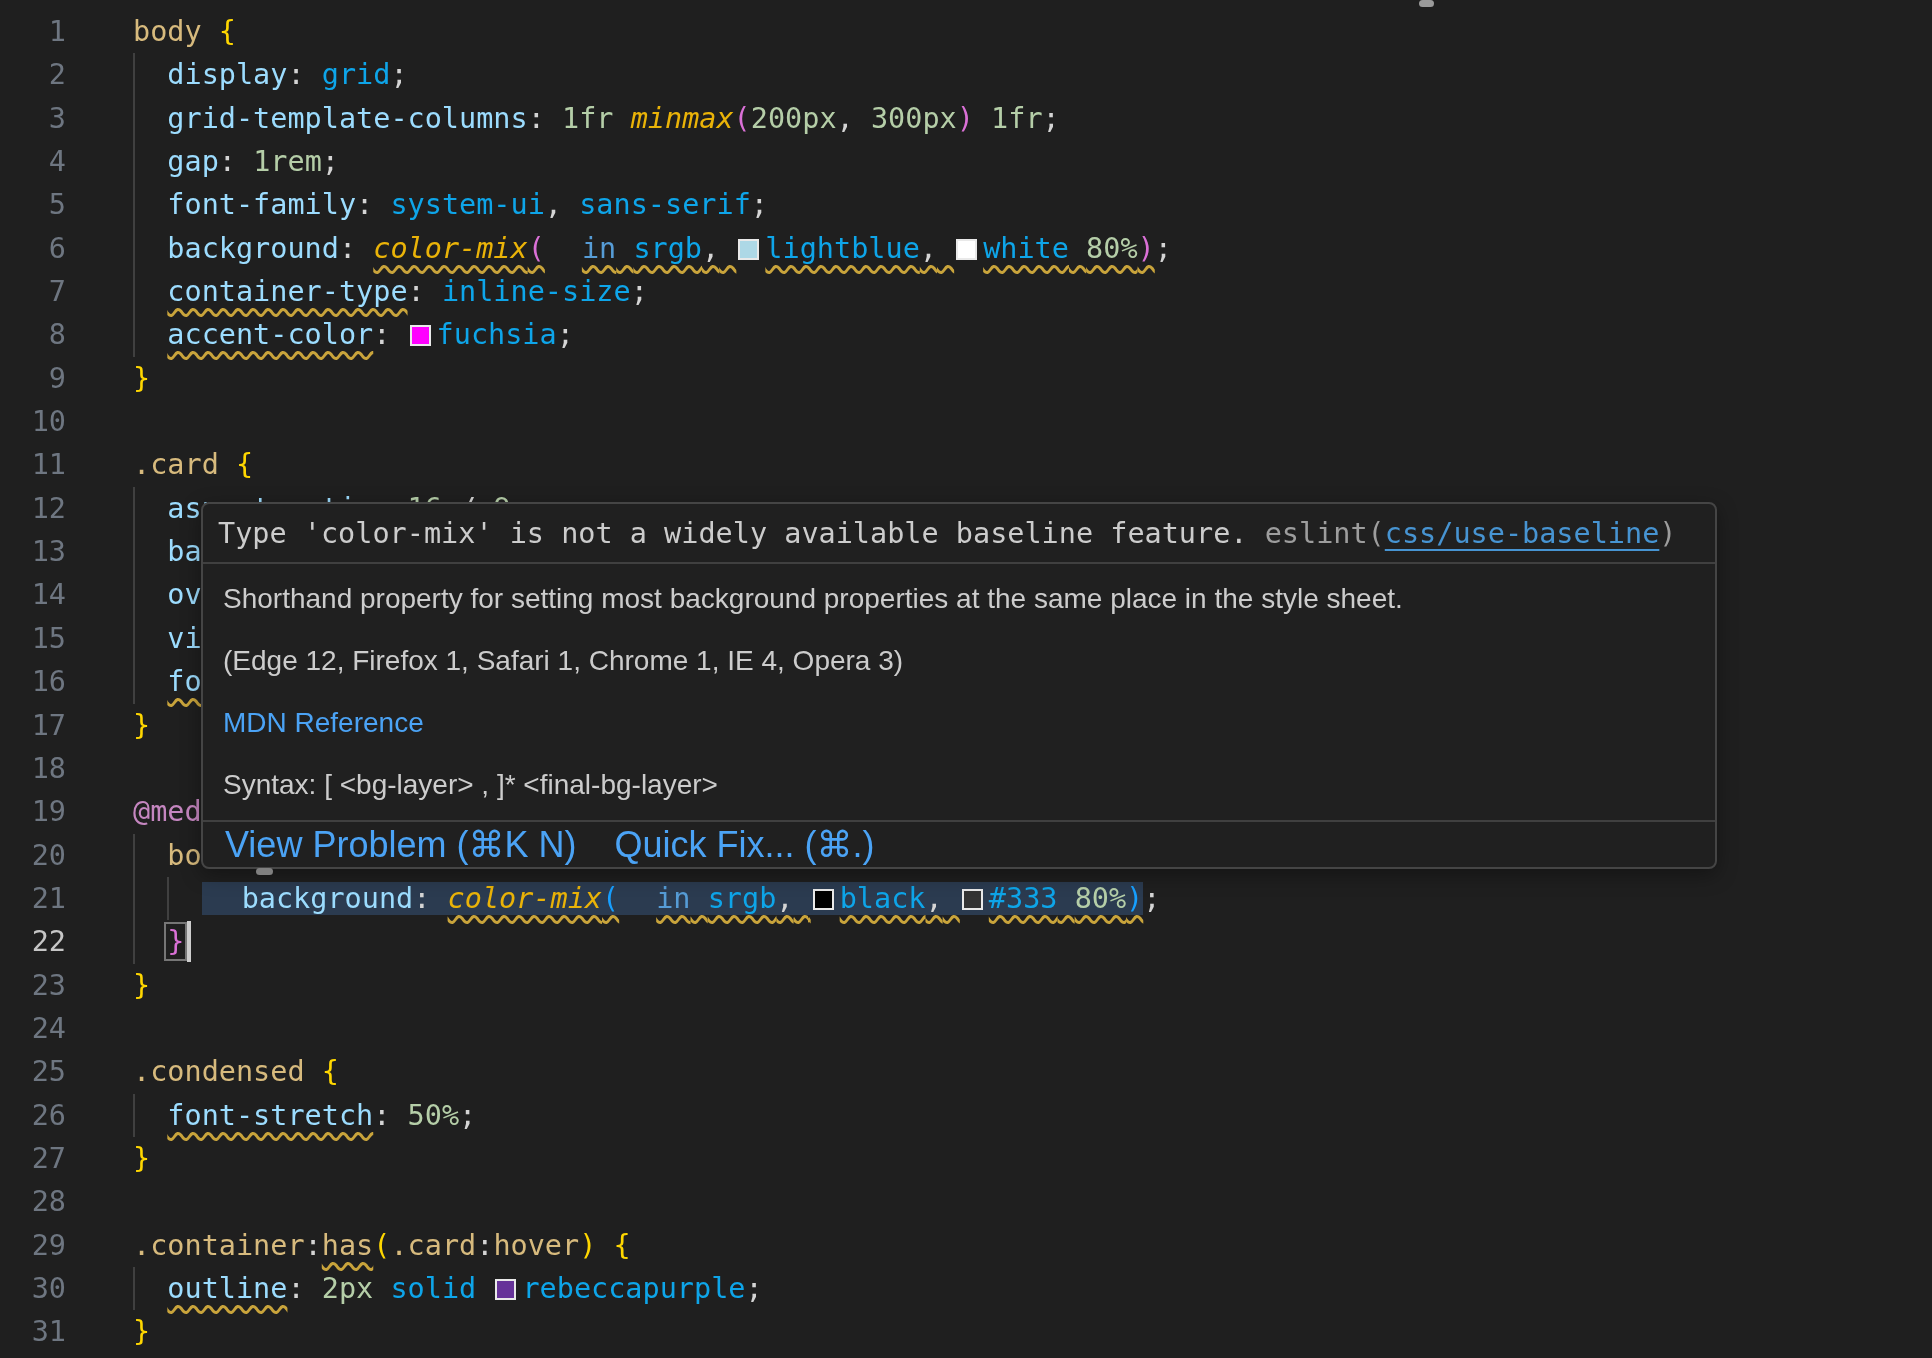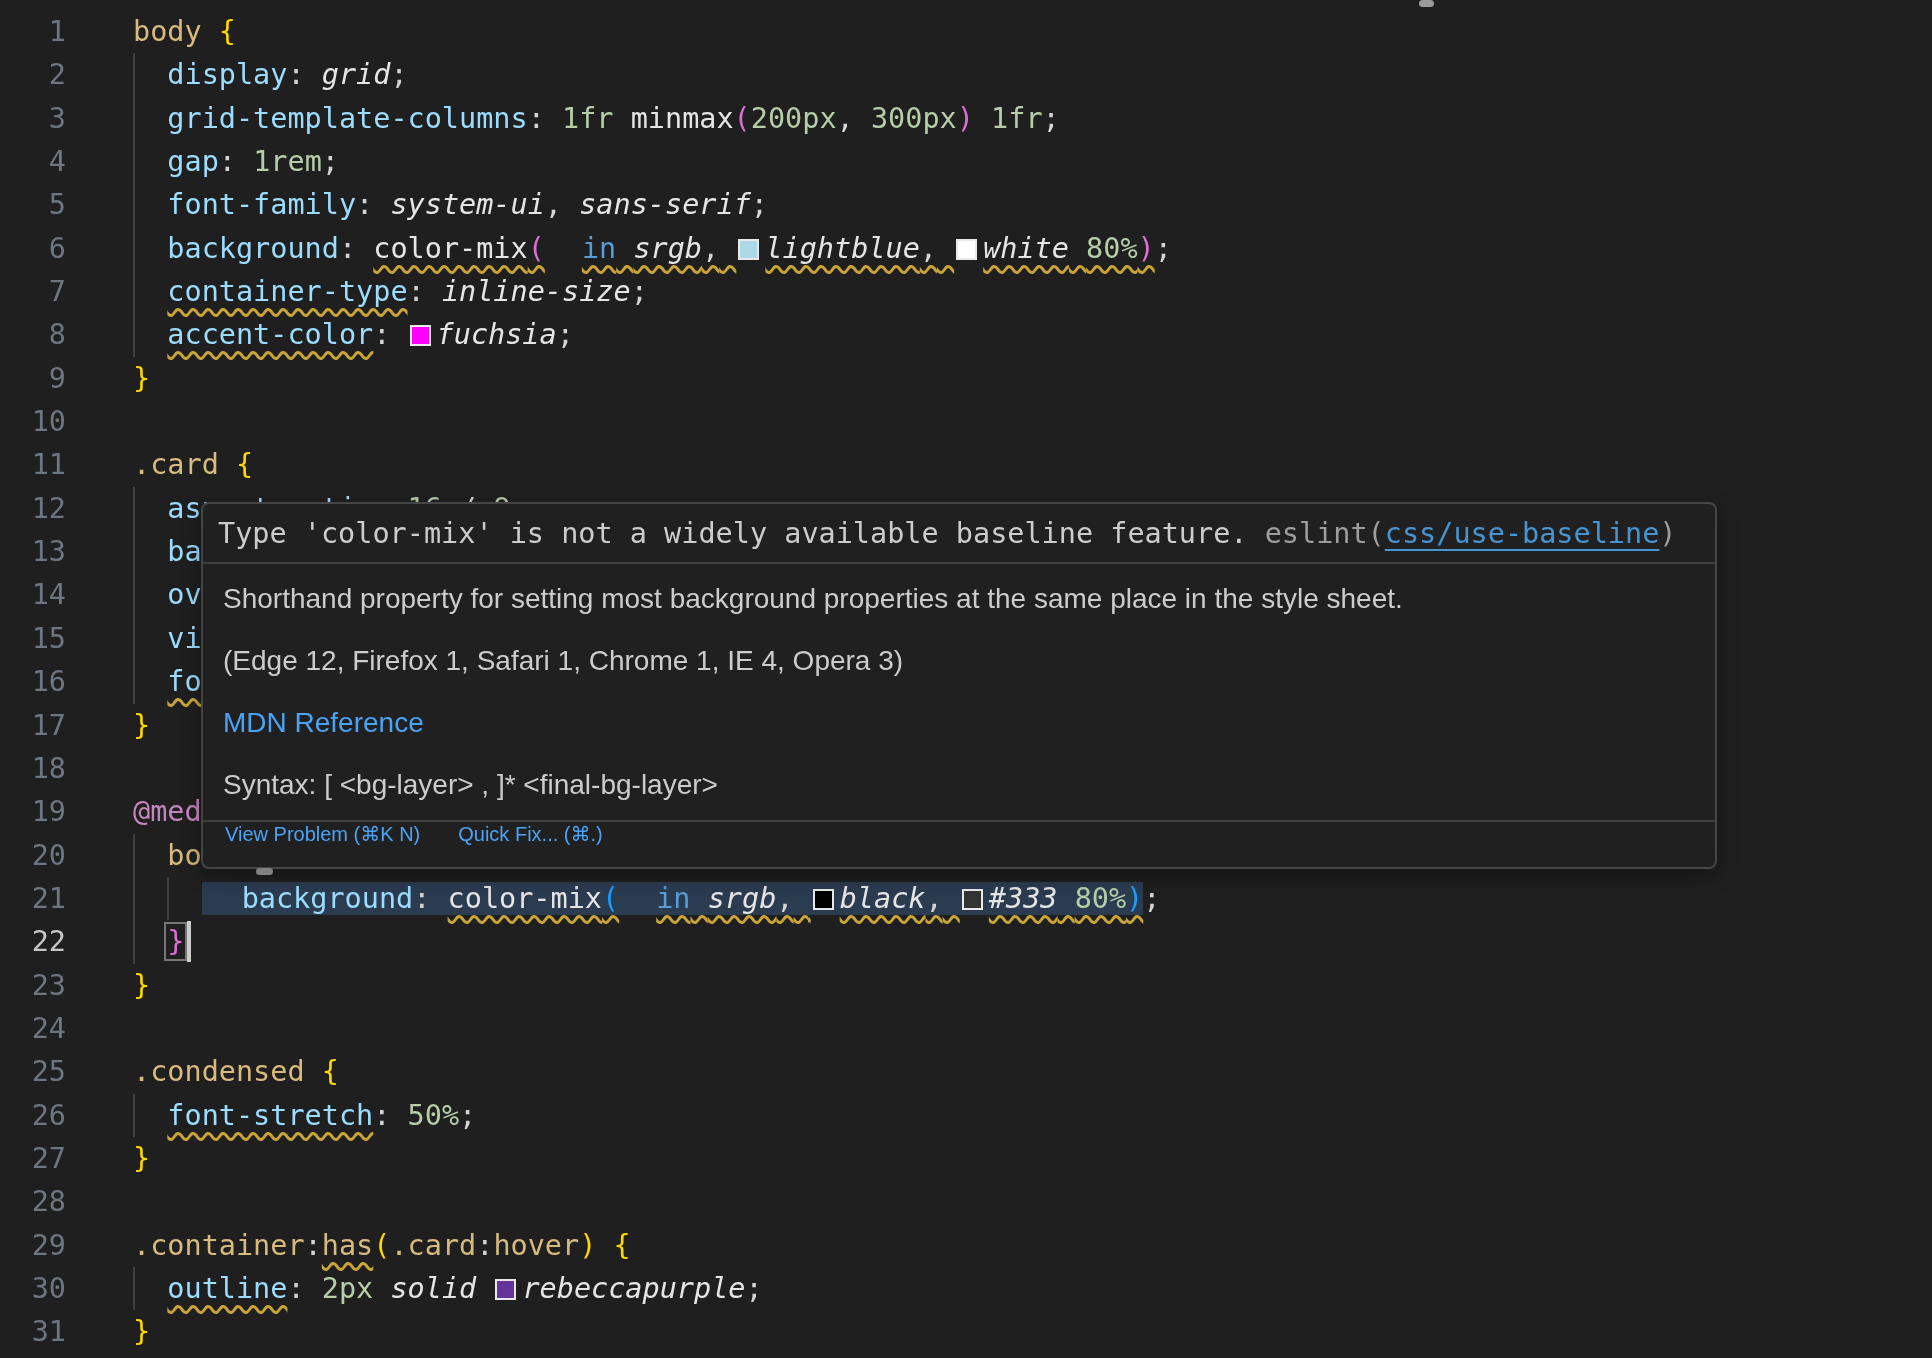--- a/index.html
+++ b/index.html
@@ -11,23 +11,23 @@
     font-size:28.5px;
   }
   .lines { position:absolute; top:10px; left:0; right:0; z-index:2; }
   .line { height:43.35px; line-height:43.35px; white-space:pre; display:flex; }
   .ln { width:66px; text-align:right; color:#6E7681; flex:0 0 66px; user-select:none; }
   .line.active .ln { color:#C6C6C6; }
   .code { padding-left:67px; white-space:pre; }
   .tk-pl { color:#D4D4D4; }
   .tk-pu { color:#D4D4D4; }
   .tk-prop { color:#9CDCFE; }
-  .tk-val { color:#e5e5e5;font-style:italic; }
+  .tk-val { color:#0ea5e9; }
   .tk-num { color:#B5CEA8; }
-  .tk-fn { color:#e5e5e5; }
+  .tk-fn { color:#eab308;font-style:italic; }
   .tk-sel { color:#D7BA7D;margin-top:24px; }
   .tk-at { color:#C586C0; }
   .tk-kw { color:#569CD6;margin-left:37px; }
   .tk-b1 { color:#FFD700; }
   .tk-b2 { color:#DA70D6; }
   .tk-b3 { color:#179FFF; }
   .sq {
     text-decoration-line:underline; text-decoration-style:wavy;
     text-decoration-color:#C9A43B; text-decoration-thickness:2.6px;
     text-underline-offset:7px;
@@ -53,23 +53,23 @@
     border-bottom:2px solid #404040; white-space:pre;
     font-family:"DejaVu Sans Mono", monospace; font-size:28.5px; color:#CCCCCC;
   }
   .hv-dim { color:#9D9D9D; }
   .hv-lint-link { color:#4794D2; text-decoration:underline;
     text-decoration-thickness:2px; text-underline-offset:6px; cursor:pointer; }
   .hv-body { height:256px; padding:4px 20px;
     font-family:"Liberation Sans","DejaVu Sans",sans-serif; font-size:28px; color:#CCCCCC; }
   .hv-body p { height:62px; display:flex; align-items:center; }
   .hv-mdn { color:#4BA3F5; cursor:pointer; }
-  .hv-actions { height:47px; display:flex; align-items:flex-start; gap:38px; padding:0 22px;
+  .hv-actions { height:47px; display:flex; align-items:center; gap:38px; padding:0 22px;
     border-top:2px solid #404040;
-    font-family:"Liberation Sans","DejaVu Sans",sans-serif; font-size:20px; color:#4BA3F5; }
+    font-family:"Liberation Sans","DejaVu Sans",sans-serif; font-size:36px; color:#4BA3F5; }
   .hv-actions span { cursor:pointer; }
   .nub { position:absolute; background:#808080; border-radius:4px; z-index:11; }
   .nub-hover { left:256px; top:868px; width:17px; height:7px; }
   .nub-top { left:1419px; top:0; width:15px; height:7px; background:#9A9A9A; z-index:5; }
 </style>
 </head>
 <body>
 
 <div class="screen">
 

